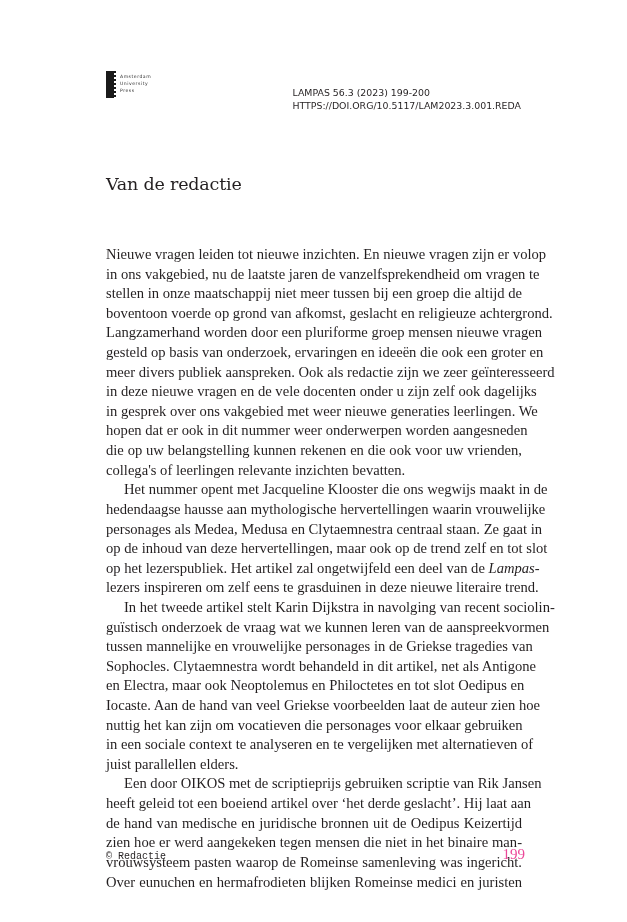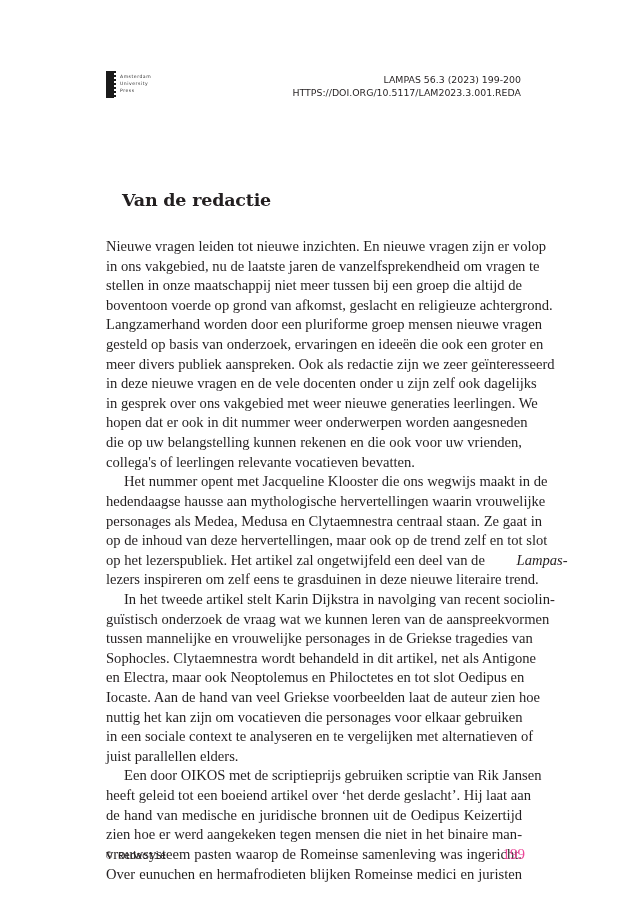--- a/index.html
+++ b/index.html
@@ -47,68 +47,68 @@
       font-size: 4.6px;
       line-height: 7.2px;
       letter-spacing: 0.5px;
       color: #333;
     }
     .logo-text span { display: block; }
 
     .running-head {
       position: absolute;
       right: 106px;
-      top: 73px;
-      text-align: right;
+      top: 86px;
+      text-align: left;
       font-family: "DejaVu Sans", sans-serif;
       font-size: 9.4px;
       line-height: 13px;
       color: #231f20;
     }
     .running-head .doi {
       display: block;
     }
     .running-head .citation { display: block; }
 
     .title {
       position: absolute;
       left: 106px;
       top: 174px;
-      margin: 16px;
+      margin: 0;
       font-family: "DejaVu Serif", serif;
-      font-weight: bold;
+      font-weight: normal;
       font-size: 17.5px;
       letter-spacing: -0.2px;
       color: #231f20;
     }
 
     .body-text {
       position: absolute;
       left: 106px;
-      top: 237px;
+      top: 245px;
       width: 416px;
       font-family: "Liberation Serif", serif;
       font-size: 14.6px;
       line-height: 19.62px;
       color: #231f20;
     }
     .line {
       display: block;
       white-space: nowrap;
       text-align: justify;
       text-align-last: justify;
       height: 19.62px;
     }
     .line.last {
       text-align-last: left;
     }
     .line.indent {
       padding-left: 18px;
     }
-    .line em { font-style: italic; margin-left: 28px; }
+    .line em { font-style: italic; }
 
     .footer-left {
       position: absolute;
       left: 106px;
       top: 851px;
       font-family: Liberation Mono, monospace;
       font-size: 10px;
       color: #231f20;
     }
     .footer-page {
@@ -146,21 +146,21 @@
     <span class="line">in ons vakgebied, nu de laatste jaren de vanzelfsprekendheid om vragen te</span>
     <span class="line">stellen in onze maatschappij niet meer tussen bij een groep die altijd de</span>
     <span class="line">boventoon voerde op grond van afkomst, geslacht en religieuze achtergrond.</span>
     <span class="line">Langzamerhand worden door een pluriforme groep mensen nieuwe vragen</span>
     <span class="line">gesteld op basis van onderzoek, ervaringen en ideeën die ook een groter en</span>
     <span class="line">meer divers publiek aanspreken. Ook als redactie zijn we zeer geïnteresseerd</span>
     <span class="line">in deze nieuwe vragen en de vele docenten onder u zijn zelf ook dagelijks</span>
     <span class="line">in gesprek over ons vakgebied met weer nieuwe generaties leerlingen. We</span>
     <span class="line">hopen dat er ook in dit nummer weer onderwerpen worden aangesneden</span>
     <span class="line">die op uw belangstelling kunnen rekenen en die ook voor uw vrienden,</span>
-    <span class="line last">collega's of leerlingen relevante vocatieven bevatten.</span>
+    <span class="line last">collega's of leerlingen relevante inzichten bevatten.</span>
   </div>
 
   <div>
     <span class="line indent">Het nummer opent met Jacqueline Klooster die ons wegwijs maakt in de</span>
     <span class="line">hedendaagse hausse aan mythologische hervertellingen waarin vrouwelijke</span>
     <span class="line">personages als Medea, Medusa en Clytaemnestra centraal staan. Ze gaat in</span>
     <span class="line">op de inhoud van deze hervertellingen, maar ook op de trend zelf en tot slot</span>
     <span class="line"><span>op het lezerspubliek. Het artikel zal ongetwijfeld een deel van de </span><em>Lampas-</em></span>
     <span class="line last">lezers inspireren om zelf eens te grasduinen in deze nieuwe literaire trend.</span>
   </div>

